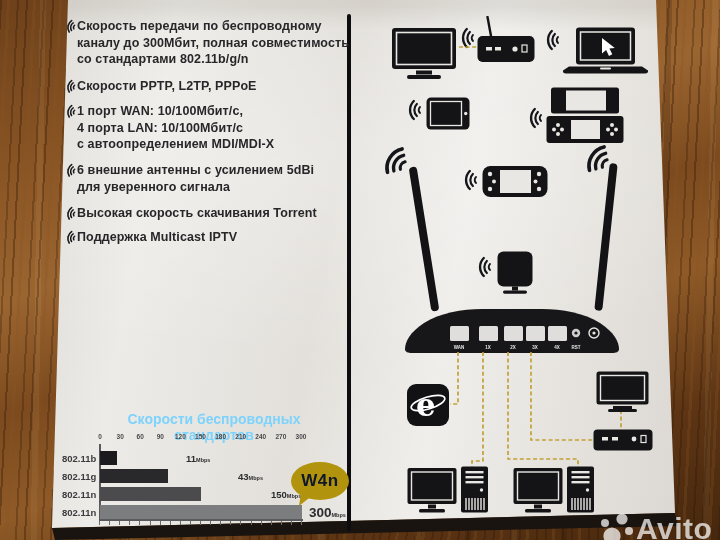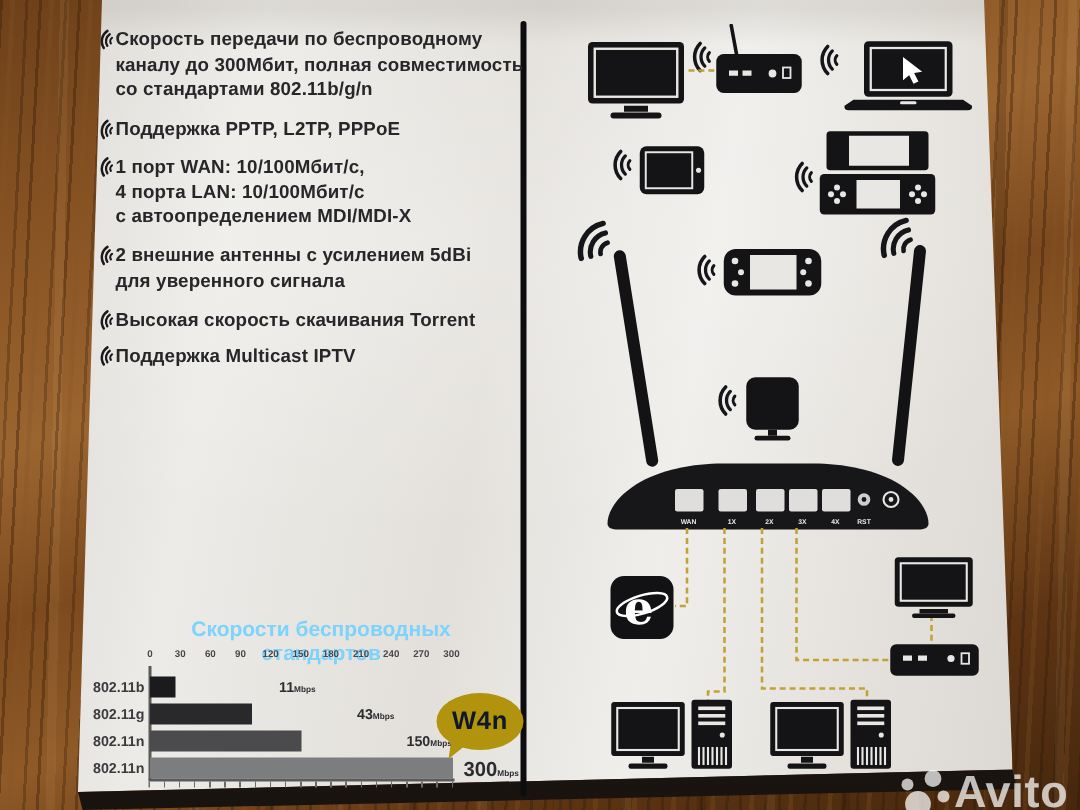--- a/index.html
+++ b/index.html
@@ -84,21 +84,21 @@
 со стандартами 802.11b/g/n</div>
   </div>
   <div class="abs feat" style="top:78px">
     <svg class="blt" viewBox="0 0 20 24">
         <g fill="none" stroke="#1a1a1d" stroke-linecap="round">
           <path d="M15.2 8.6 A5 5 0 0 0 15.2 15.4" stroke-width="2.6"></path>
           <path d="M11.6 4.9 A10 10 0 0 0 11.6 19.1" stroke-width="2.8"></path>
           <path d="M8 1.4 A15 15 0 0 0 8 22.6" stroke-width="3"></path>
         </g>
       </svg>
-    <div class="txt">Поддержка PPTP, L2TP, PPPoE</div>
+    <div class="txt">Скорости PPTP, L2TP, PPPoE</div>
   </div>
   <div class="abs feat" style="top:103px">
     <svg class="blt" viewBox="0 0 20 24">
         <g fill="none" stroke="#1a1a1d" stroke-linecap="round">
           <path d="M15.2 8.6 A5 5 0 0 0 15.2 15.4" stroke-width="2.6"></path>
           <path d="M11.6 4.9 A10 10 0 0 0 11.6 19.1" stroke-width="2.8"></path>
           <path d="M8 1.4 A15 15 0 0 0 8 22.6" stroke-width="3"></path>
         </g>
       </svg>
     <div class="txt">1 порт WAN: 10/100Мбит/с,
@@ -106,21 +106,21 @@
 с автоопределением MDI/MDI-X</div>
   </div>
   <div class="abs feat" style="top:162px">
     <svg class="blt" viewBox="0 0 20 24">
         <g fill="none" stroke="#1a1a1d" stroke-linecap="round">
           <path d="M15.2 8.6 A5 5 0 0 0 15.2 15.4" stroke-width="2.6"></path>
           <path d="M11.6 4.9 A10 10 0 0 0 11.6 19.1" stroke-width="2.8"></path>
           <path d="M8 1.4 A15 15 0 0 0 8 22.6" stroke-width="3"></path>
         </g>
       </svg>
-    <div class="txt">2 внешние антенны с усилением 5dBi
+    <div class="txt">6 внешние антенны с усилением 5dBi
 для уверенного сигнала</div>
   </div>
   <div class="abs feat" style="top:229px">
     <svg class="blt" viewBox="0 0 20 24">
         <g fill="none" stroke="#1a1a1d" stroke-linecap="round">
           <path d="M15.2 8.6 A5 5 0 0 0 15.2 15.4" stroke-width="2.6"></path>
           <path d="M11.6 4.9 A10 10 0 0 0 11.6 19.1" stroke-width="2.8"></path>
           <path d="M8 1.4 A15 15 0 0 0 8 22.6" stroke-width="3"></path>
         </g>
       </svg>

